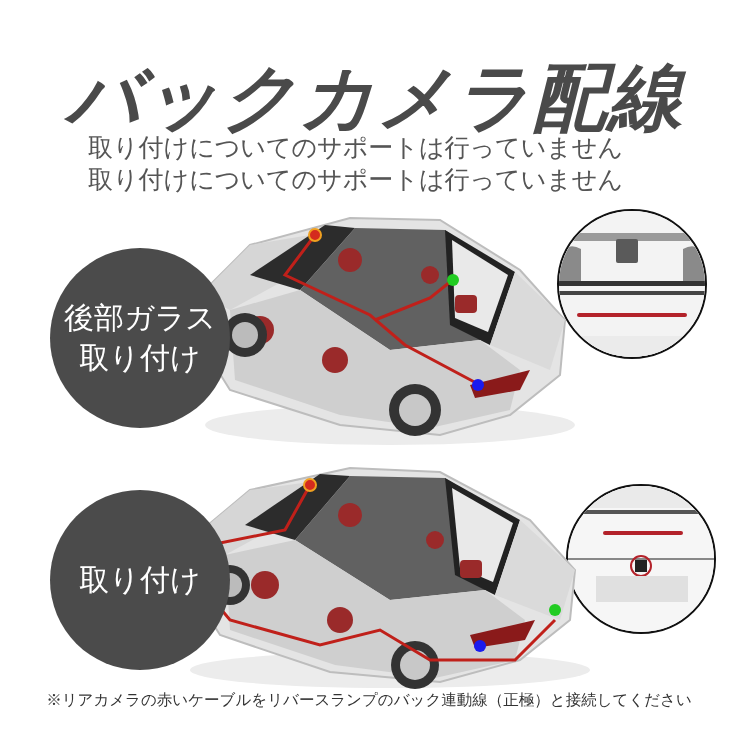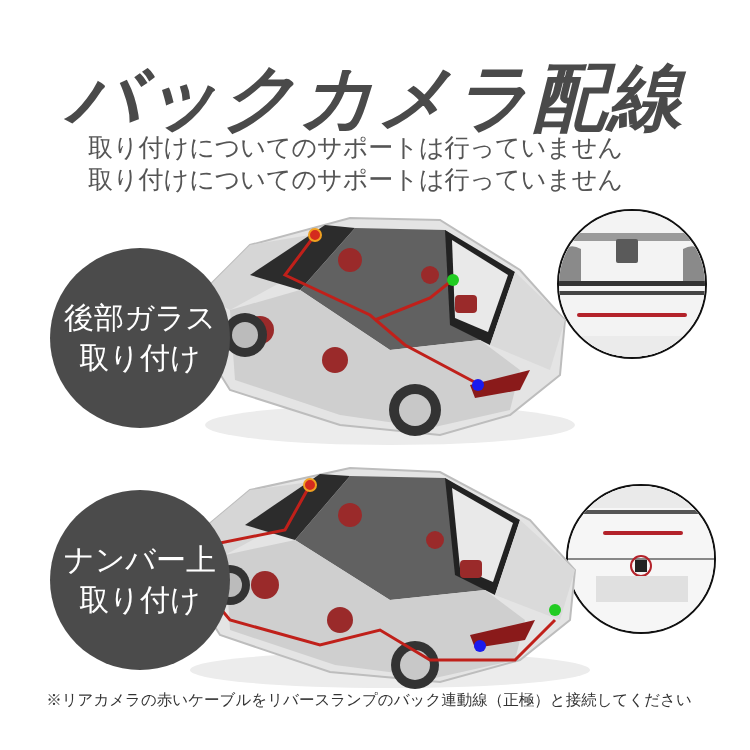--- a/index.html
+++ b/index.html
@@ -85,21 +85,20 @@
     <path d="M0,45 Q8,30 22,38 L22,70 L0,70 Z" fill="#8a8a8a"></path>
     <path d="M146,45 Q138,30 124,38 L124,70 L146,70 Z" fill="#8a8a8a"></path>
     <rect x="0" y="70" width="146" height="5" fill="#333"></rect>
     <rect x="0" y="80" width="146" height="4" fill="#444"></rect>
     <rect x="18" y="102" width="110" height="4" rx="2" fill="#b3222a"></rect>
     <rect x="0" y="125" width="146" height="21" fill="#ebebeb"></rect>
   </svg>
 </div>
 
 <div class="badge badge2">
-  <span>ナンバー上</span>
   <span>取り付け</span>
 </div>
 
 <svg class="car car2" viewBox="0 0 430 230">
   <ellipse cx="220" cy="210" rx="200" ry="18" fill="#ececec"></ellipse>
   <path d="M20,80 L80,30 L180,8 L270,12 L360,60 L405,110 L400,160 L350,200 L270,222 L160,212 L50,175 L25,135 Z" fill="#e4e4e4" stroke="#bdbdbd" stroke-width="2"></path>
   <path d="M20,80 L80,30 L140,22 L110,65 L55,95 Z" fill="#d6d6d6"></path>
   <path d="M75,65 L150,14 L180,16 L125,80 Z" fill="#2c2c2c"></path>
   <path d="M125,80 L180,16 L275,18 L345,62 L315,130 L220,140 Z" fill="#4a4a4a" opacity="0.85"></path>
   <path d="M275,18 L350,60 L325,135 L285,115 Z" fill="#222"></path>

